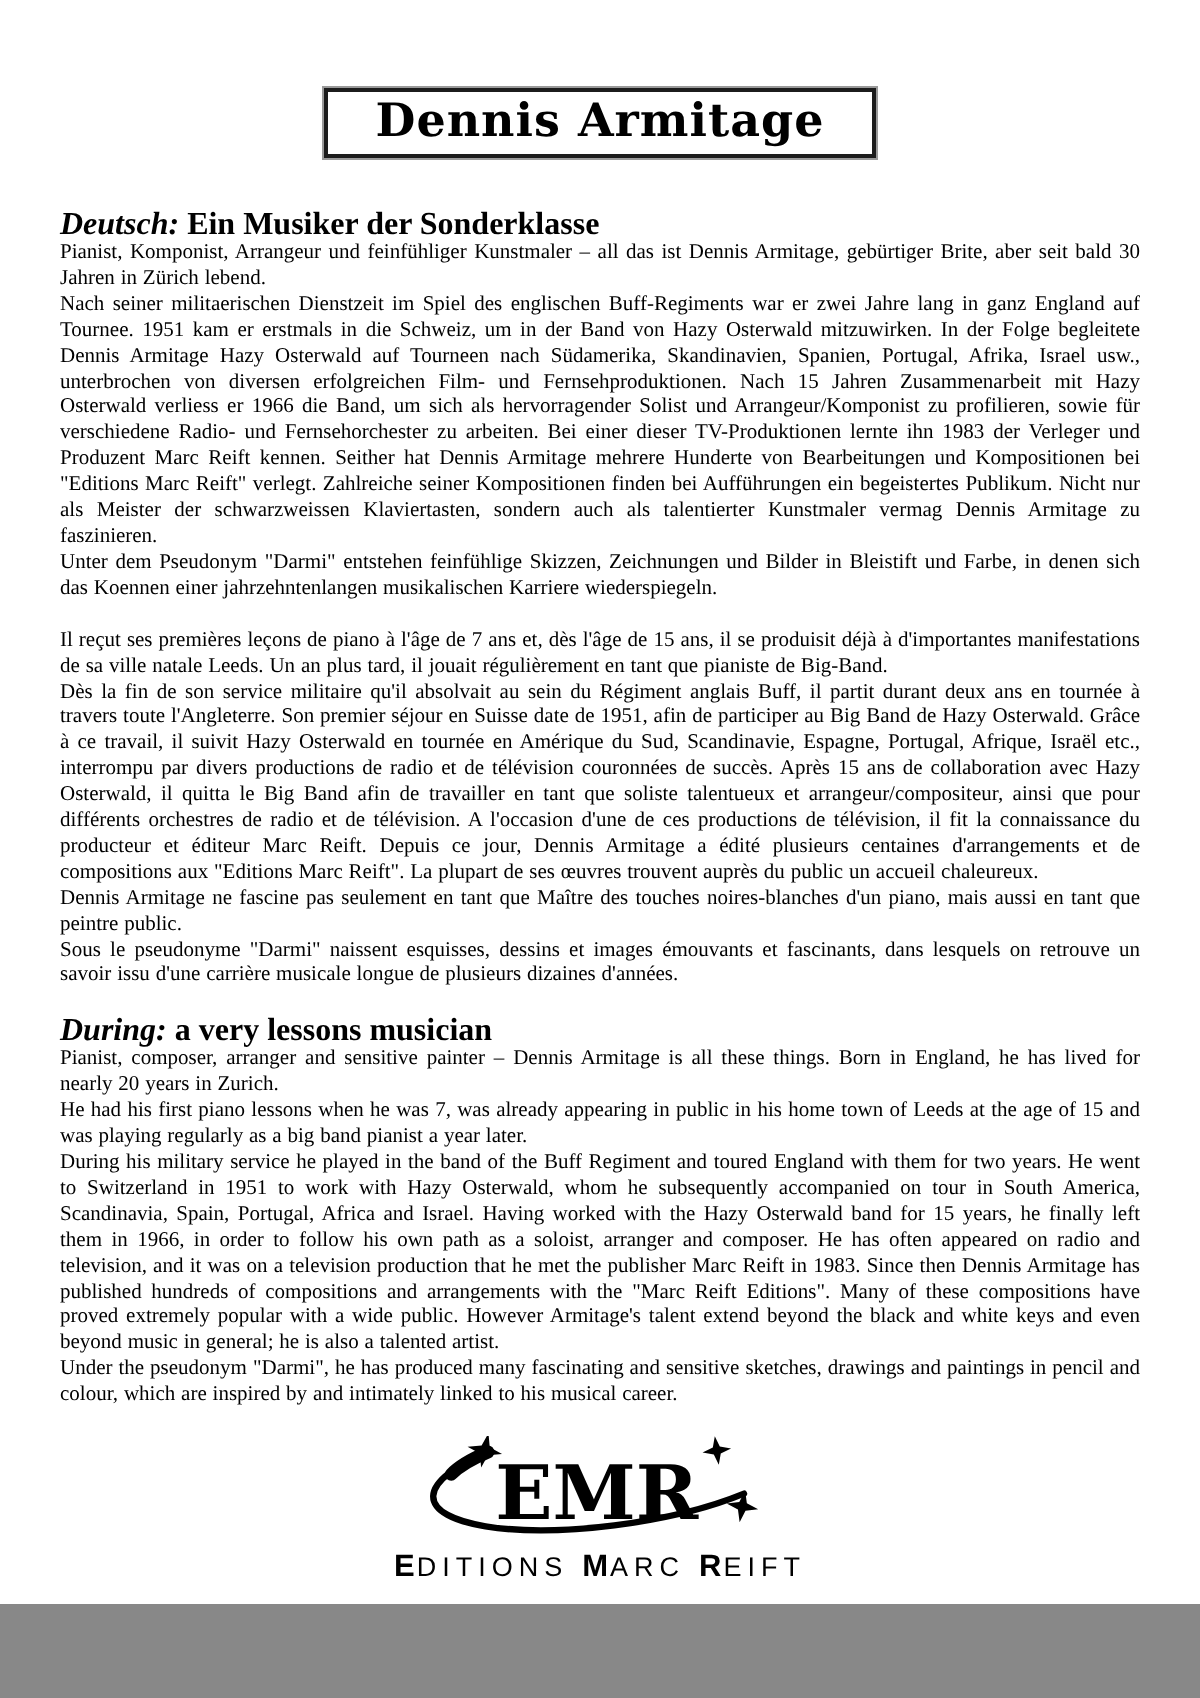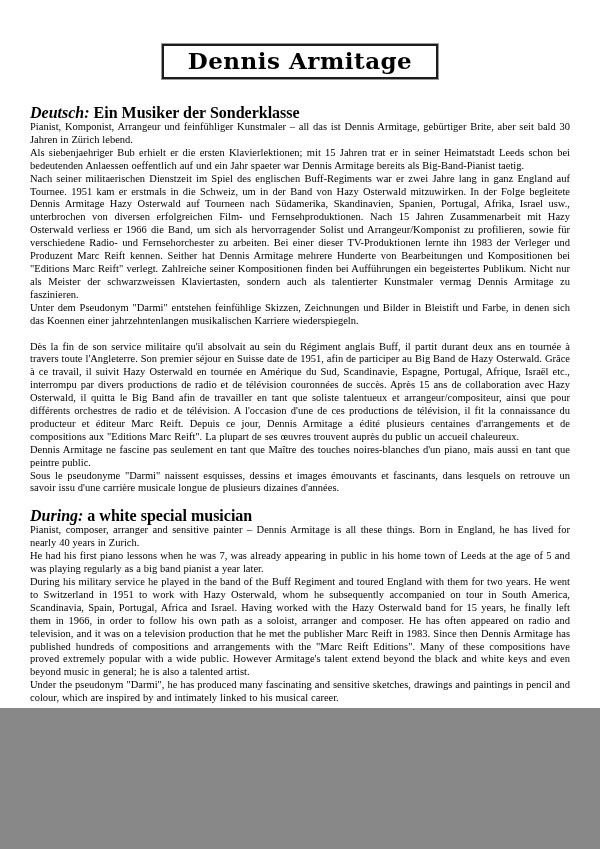--- a/index.html
+++ b/index.html
@@ -1,19 +1,19 @@
 <!DOCTYPE html>
 <html><head>
 <meta charset="utf-8">
 <style>
   * { margin: 0; padding: 0; box-sizing: border-box; }
   html, body { background: #888; }
   body { width: 600px; margin: 0 auto; font-family: "Liberation Serif", serif; color: #000; }
   .page {
-    width: 600px; height: 708px; background: #ffffff; overflow: hidden;
+    width: 600px; height: 802px; background: #ffffff; overflow: hidden;
     padding: 44px 30px 0 30px; position: relative;
   }
   .title-box {
     width: fit-content; margin: 0 auto;
     border: 2px solid #1c1c1c; outline: 1px solid #9a9a9a;
     padding: 1px 24px 3px 24px; background: #fff;
   }
   .title-text {
     font-family: "DejaVu Serif", serif; font-weight: bold;
     font-size: 23px; letter-spacing: 0.5px; white-space: nowrap;
@@ -46,38 +46,38 @@
   </div>
 
   <div class="sections">
 
     <div class="section">
       <div class="section-heading">
         <span class="lang-label">Deutsch:</span>
         <span>Ein Musiker der Sonderklasse</span>
       </div>
       <p>Pianist, Komponist, Arrangeur und feinfühliger Kunstmaler – all das ist Dennis Armitage, gebürtiger Brite, aber seit bald 30 Jahren in Zürich lebend.</p>
-      <p>Als siebenjaehriger Bub erhielt er die ersten Klavierlektionen; mit 15 Jahren trat er in seiner Heimatstadt Leeds schon bei bedeutenden Anlaessen oeffentlich auf und ein Jahr spaeter war Dennis Armitage bereits als Big-Band-Pianist taetig.</p>
       <p>Nach seiner militaerischen Dienstzeit im Spiel des englischen Buff-Regiments war er zwei Jahre lang in ganz England auf Tournee. 1951 kam er erstmals in die Schweiz, um in der Band von Hazy Osterwald mitzuwirken. In der Folge begleitete Dennis Armitage Hazy Osterwald auf Tourneen nach Südamerika, Skandinavien, Spanien, Portugal, Afrika, Israel usw., unterbrochen von diversen erfolgreichen Film- und Fernsehproduktionen. Nach 15 Jahren Zusammenarbeit mit Hazy Osterwald verliess er 1966 die Band, um sich als hervorragender Solist und Arrangeur/Komponist zu profilieren, sowie für verschiedene Radio- und Fernsehorchester zu arbeiten. Bei einer dieser TV-Produktionen lernte ihn 1983 der Verleger und Produzent Marc Reift kennen. Seither hat Dennis Armitage mehrere Hunderte von Bearbeitungen und Kompositionen bei "Editions Marc Reift" verlegt. Zahlreiche seiner Kompositionen finden bei Aufführungen ein begeistertes Publikum. Nicht nur als Meister der schwarzweissen Klaviertasten, sondern auch als talentierter Kunstmaler vermag Dennis Armitage zu faszinieren.</p>
       <p>Unter dem Pseudonym "Darmi" entstehen feinfühlige Skizzen, Zeichnungen und Bilder in Bleistift und Farbe, in denen sich das Koennen einer jahrzehntenlangen musikalischen Karriere wiederspiegeln.</p>
     </div>
 
     <div class="section">
+      <p>Il reçut ses premières leçons de piano à l'âge de 7 ans et, dès l'âge de 15 ans, il se produisit déjà à d'importantes manifestations de sa ville natale Leeds. Un an plus tard, il jouait régulièrement en tant que pianiste de Big-Band.</p>
       <p>Dès la fin de son service militaire qu'il absolvait au sein du Régiment anglais Buff, il partit durant deux ans en tournée à travers toute l'Angleterre. Son premier séjour en Suisse date de 1951, afin de participer au Big Band de Hazy Osterwald. Grâce à ce travail, il suivit Hazy Osterwald en tournée en Amérique du Sud, Scandinavie, Espagne, Portugal, Afrique, Israël etc., interrompu par divers productions de radio et de télévision couronnées de succès. Après 15 ans de collaboration avec Hazy Osterwald, il quitta le Big Band afin de travailler en tant que soliste talentueux et arrangeur/compositeur, ainsi que pour différents orchestres de radio et de télévision. A l'occasion d'une de ces productions de télévision, il fit la connaissance du producteur et éditeur Marc Reift. Depuis ce jour, Dennis Armitage a édité plusieurs centaines d'arrangements et de compositions aux "Editions Marc Reift". La plupart de ses œuvres trouvent auprès du public un accueil chaleureux.</p>
       <p>Dennis Armitage ne fascine pas seulement en tant que Maître des touches noires-blanches d'un piano, mais aussi en tant que peintre public.</p>
       <p>Sous le pseudonyme "Darmi" naissent esquisses, dessins et images émouvants et fascinants, dans lesquels on retrouve un savoir issu d'une carrière musicale longue de plusieurs dizaines d'années.</p>
     </div>
 
     <div class="section">
       <div class="section-heading">
         <span class="lang-label">During:</span>
-        <span>a white special musician</span>
+        <span>a very lessons musician</span>
       </div>
-      <p>Pianist, composer, arranger and sensitive painter – Dennis Armitage is all these things. Born in England, he has lived for nearly 40 years in Zurich.</p>
-      <p>He had his first piano lessons when he was 7, was already appearing in public in his home town of Leeds at the age of 5 and was playing regularly as a big band pianist a year later.</p>
+      <p>Pianist, composer, arranger and sensitive painter – Dennis Armitage is all these things. Born in England, he has lived for nearly 20 years in Zurich.</p>
+      <p>He had his first piano lessons when he was 7, was already appearing in public in his home town of Leeds at the age of 15 and was playing regularly as a big band pianist a year later.</p>
       <p>During his military service he played in the band of the Buff Regiment and toured England with them for two years. He went to Switzerland in 1951 to work with Hazy Osterwald, whom he subsequently accompanied on tour in South America, Scandinavia, Spain, Portugal, Africa and Israel. Having worked with the Hazy Osterwald band for 15 years, he finally left them in 1966, in order to follow his own path as a soloist, arranger and composer. He has often appeared on radio and television, and it was on a television production that he met the publisher Marc Reift in 1983. Since then Dennis Armitage has published hundreds of compositions and arrangements with the "Marc Reift Editions". Many of these compositions have proved extremely popular with a wide public. However Armitage's talent extend beyond the black and white keys and even beyond music in general; he is also a talented artist.</p>
       <p>Under the pseudonym "Darmi", he has produced many fascinating and sensitive sketches, drawings and paintings in pencil and colour, which are inspired by and intimately linked to his musical career.</p>
     </div>
 
   </div>
 
   <div class="footer">
 
     <svg class="logo-svg" width="176" height="56" viewBox="0 0 220 70" xmlns="http://www.w3.org/2000/svg">
 

